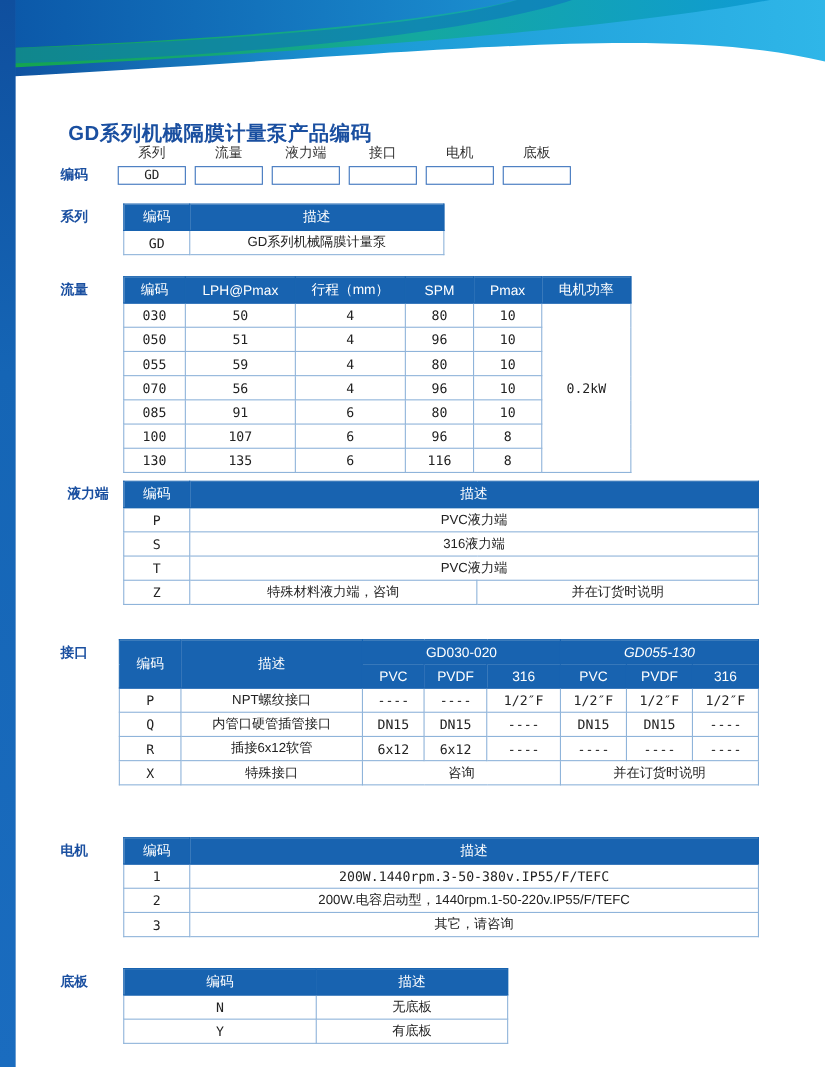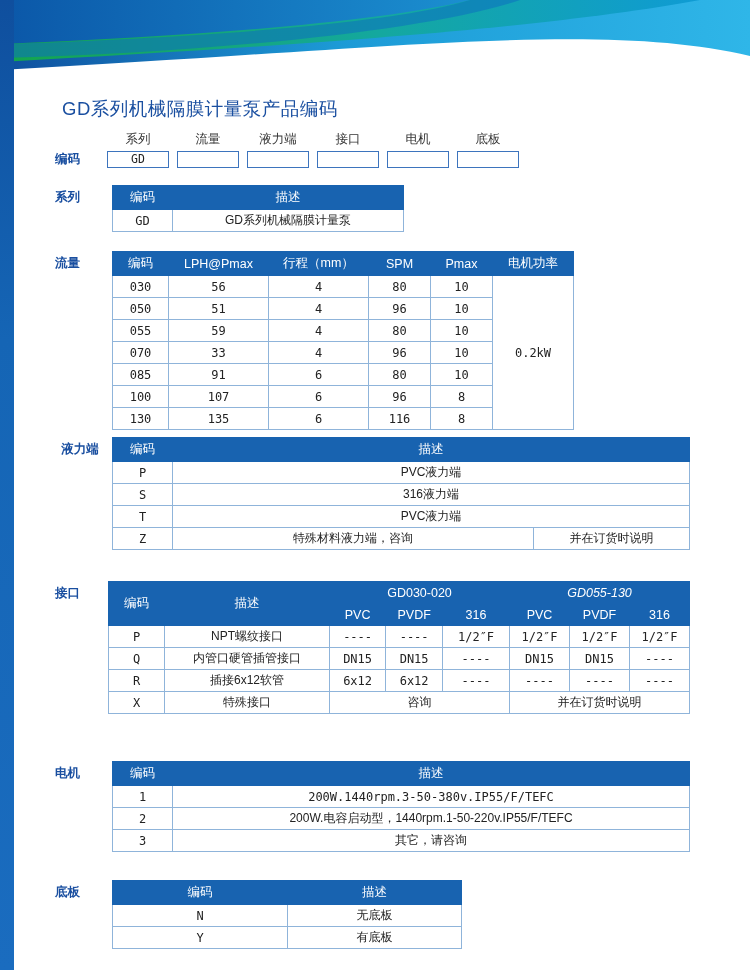--- a/index.html
+++ b/index.html
@@ -33,23 +33,23 @@
   }
   .left-rail-grad {
     position: absolute;
     left: 0; top: 0;
     width: 14px; height: 970px;
     background: linear-gradient(to bottom, #0f4f9e 0%, #1565b5 35%, #1a6cbf 100%);
   }
 
   .title {
     position: absolute;
-    left: 62px; top: 96px;
+    left: 62px; top: 108px;
     font-size: 18.5px;
-    font-weight: normal;
+    font-weight: bold;
     color: #1a4fa0;
     letter-spacing: 0.5px;
     white-space: nowrap;
   }
 
   
   .codebar {
     position: absolute;
     left: 55px; top: 131px;
     width: 430px;
@@ -215,21 +215,21 @@
         <tr>
       <th style="width:56px;">编码</th>
       <th style="width:100px;">LPH@Pmax</th>
       <th style="width:100px;">行程（mm）</th>
       <th style="width:62px;">SPM</th>
       <th style="width:62px;">Pmax</th>
       <th>电机功率</th>
     </tr>
     <tr>
       <td class="mono">030</td>
-      <td class="mono">56</td>
+      <td class="mono">50</td>
       <td class="mono">4</td>
       <td class="mono">80</td>
       <td class="mono">10</td>
       <td class="mono" rowspan="7">0.2kW</td>
     </tr>
     <tr>
       <td class="mono">050</td>
       <td class="mono">51</td>
       <td class="mono">4</td>
       <td class="mono">96</td>
@@ -237,21 +237,21 @@
     </tr>
     <tr>
       <td class="mono">055</td>
       <td class="mono">59</td>
       <td class="mono">4</td>
       <td class="mono">80</td>
       <td class="mono">10</td>
     </tr>
     <tr>
       <td class="mono">070</td>
-      <td class="mono">33</td>
+      <td class="mono">56</td>
       <td class="mono">4</td>
       <td class="mono">96</td>
       <td class="mono">10</td>
     </tr>
     <tr>
       <td class="mono">085</td>
       <td class="mono">91</td>
       <td class="mono">6</td>
       <td class="mono">80</td>
       <td class="mono">10</td>
@@ -287,21 +287,21 @@
     <tr>
       <td class="mono">S</td>
       <td colspan="2">316液力端</td>
     </tr>
     <tr>
       <td class="mono">T</td>
       <td colspan="2">PVC液力端</td>
     </tr>
     <tr>
       <td class="mono">Z</td>
-      <td style="width:361px;">特殊材料液力端，咨询</td>
+      <td style="width:261px;">特殊材料液力端，咨询</td>
       <td style="border-left:none;">并在订货时说明</td>
     </tr>
   </tbody>
     </table>
 
   <div class="sec-label" style="left:55px; top:586px;">接口</div>
   <table class="t" id="tbl-conn">
     <tbody>
         <tr>
       <th rowspan="2" style="width:56px;">编码</th>

